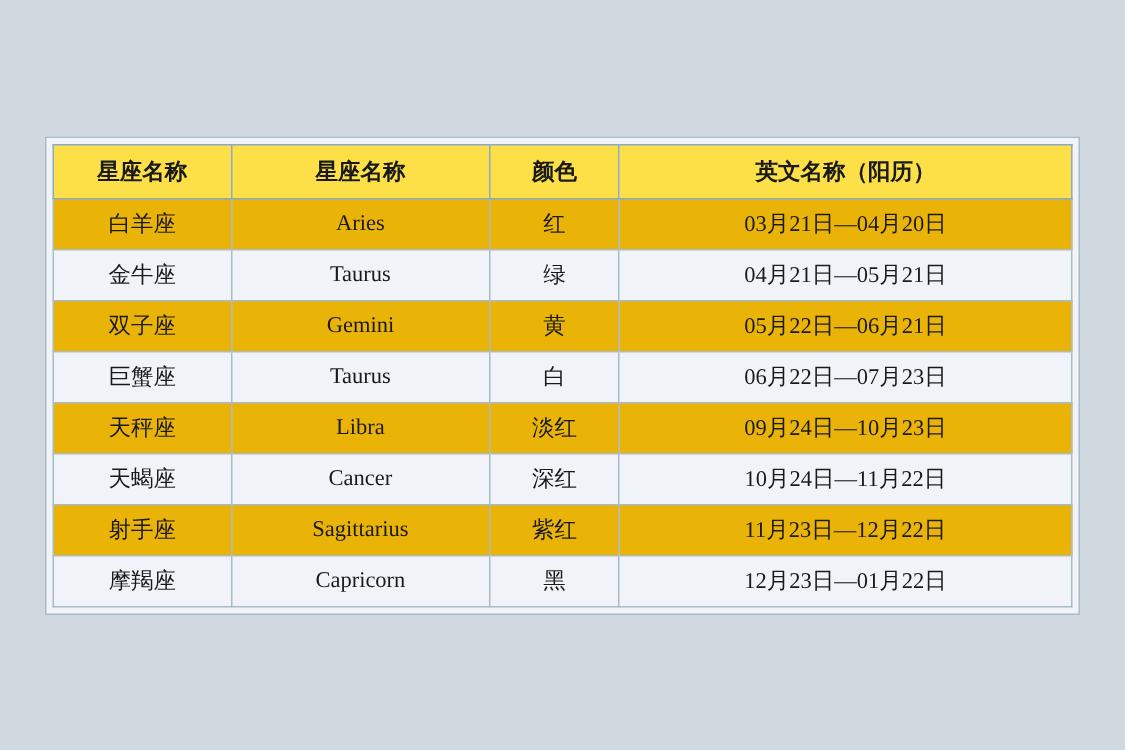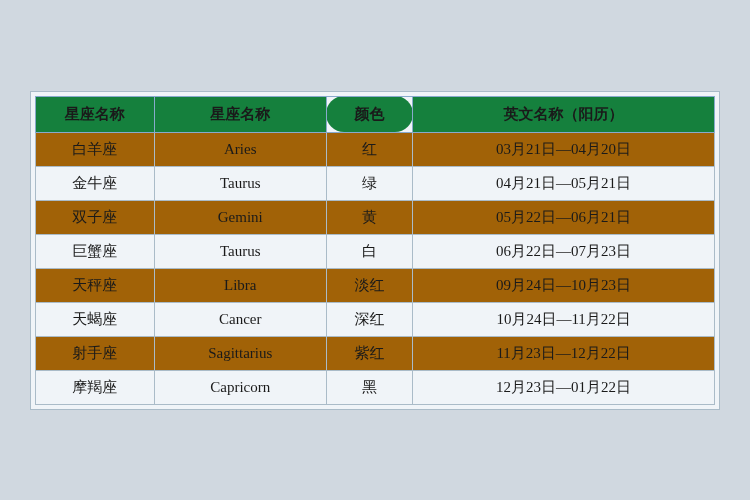--- a/index.html
+++ b/index.html
@@ -23,45 +23,45 @@
       border: 1px solid #aabbc8;
       padding: 4px;
     }
 
     table {
       border-collapse: collapse;
       width: 680px;
     }
 
     thead tr th {
-      background-color: #15803d;
+      background-color: #fde047;
       border: 1px solid #88aacc;
       padding: 8px 12px;
       text-align: center;
       font-size: 15px;
       font-weight: bold;
       color: #1a1a1a;
     }
 
     tbody tr td {
       border: 1px solid #aabbc8;
       padding: 7px 12px;
       text-align: center;
       font-size: 15px;
       color: #1a1a1a;
-      background-color: #a16207;
+      background-color: #eab308;
     }
 
     tbody tr:nth-child(even) td {
       background-color: #f0f4f8;
     }
 
     .col-zh { width: 110px; }
     .col-en { width: 160px; }
-    .col-color { width: 80px; border-radius: 18px; }
+    .col-color { width: 80px; }
     .col-date { width: 280px; }
   </style>
 </head>
 <body>
 
 <div class="table-wrapper">
   <table>
     <thead>
       <tr>
         <th class="col-zh">星座名称</th>

